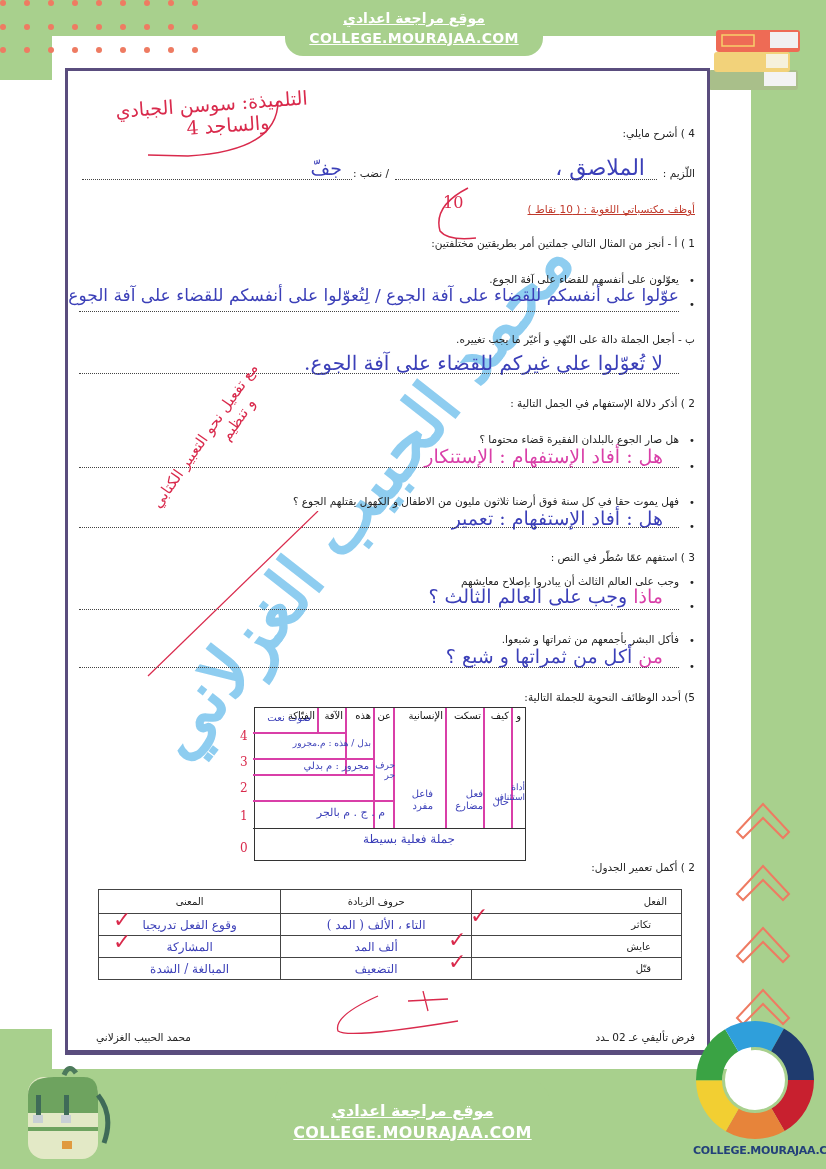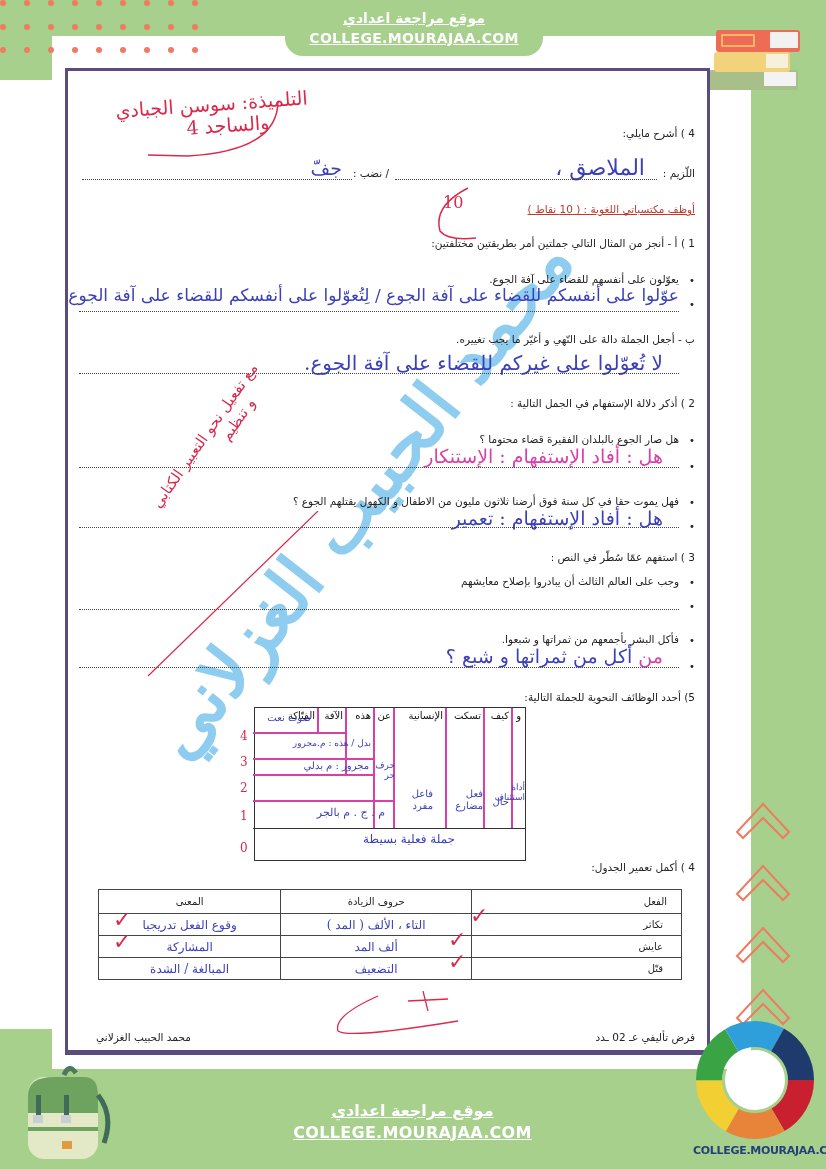--- a/index.html
+++ b/index.html
@@ -42,21 +42,21 @@
   .gvline { position: absolute; width: 2px; background: #d93fa8; }
   .ghline { position: absolute; height: 2px; background: #d93fa8; }
   .gcell { position: absolute; font-size: 11px; color: #3b3fb8; font-family: "DejaVu Serif", serif; white-space: nowrap; }
   .gnum { position: absolute; font-size: 12px; color: #d92a4c; font-family: "DejaVu Serif", serif; }
 
   
   .vtable { position: absolute; left: 30px; top: 818px; width: 584px; border-collapse: collapse; direction: rtl; font-size: 10px; }
   .vtable td, .vtable th { border: 1px solid #444; height: 22px; text-align: center; font-weight: normal; color: #222; }
   .vtable th { height: 24px; }
   .vtable td.h { color: #3b3fb8; font-family: "DejaVu Serif", serif; font-size: 14px; }
-  .vtable td.verb { text-align: right; padding-right: 18px; width: 210px; }
+  .vtable td.verb { text-align: right; padding-right: 30px; width: 210px; }
 
   .check { position: absolute; color: #d92a4c; font-size: 22px; font-family: "DejaVu Sans", sans-serif; }
 
   .chevrons { position: absolute; left: 733px; top: 790px; width: 80px; }
   .chev { width: 60px; height: 60px; position: relative; margin-bottom: 2px; }
   .chev svg { width: 60px; height: 60px; }
 
   .logo { position: absolute; left: 695px; top: 1020px; width: 120px; height: 120px; }
   .logo-text { position: absolute; left: 693px; top: 1144px; width: 128px; font-size: 11px; font-weight: bold; color: #23407a; text-align: center; letter-spacing: -0.3px; font-family: "DejaVu Sans", sans-serif; }
 
@@ -171,20 +171,21 @@
       <div style="margin-right:30px">و تنظيم</div>
     </div>
     <svg style="position:absolute;left:60px;top:440px;width:200px;height:170px;">
         <path d="M190 0 L 20 165" stroke="#d92a4c" stroke-width="1.2" fill="none"></path>
       </svg>
 
     <div class="print" style="top:480px;">3 ) استفهم عمّا سُطّر في النص :</div>
     <div class="bullet" style="right:12px;top:506px;">•</div>
     <div class="print" style="right:28px;top:504px;">وجب على العالم الثالث أن يبادروا بإصلاح معايشهم</div>
     <div class="bullet" style="right:12px;top:530px;">•</div>
+    <div class="hand-blue" style="right:44px;top:514px;"><span class="hand-pink">ماذا</span> <span>وجب على العالم الثالث ؟</span></div>
     <div class="dotline" style="right:28px;top:538px;width:600px;"></div>
     <div class="bullet" style="right:12px;top:564px;">•</div>
     <div class="print" style="right:28px;top:562px;">فأكل البشر بأجمعهم من ثمراتها و شبعوا.</div>
     <div class="bullet" style="right:12px;top:590px;">•</div>
     <div class="hand-blue" style="right:44px;top:574px;"><span class="hand-pink">من</span> <span>أكل من ثمراتها و شبع ؟</span></div>
     <div class="dotline" style="right:28px;top:596px;width:600px;"></div>
 
     <div class="print" style="top:620px;">5) أحدد الوظائف النحوية للجملة التالية:</div>
 
     <div class="gtable">
@@ -220,21 +221,21 @@
       <span class="gcell" style="right:156px;top:52px;font-size:10px;">مجرور : م بدلي</span>
       <span class="gcell" style="right:140px;top:98px;font-size:11px;">م . ج . م بالجر</span>
       <span class="gcell hand-pink" style="right:70px;top:124px;font-size:12px;">جملة فعلية بسيطة</span>
     </div>
     <div class="gnum" style="left:172px;top:658px;">4</div>
     <div class="gnum" style="left:172px;top:684px;">3</div>
     <div class="gnum" style="left:172px;top:710px;">2</div>
     <div class="gnum" style="left:172px;top:738px;">1</div>
     <div class="gnum" style="left:172px;top:770px;">0</div>
 
-    <div class="print" style="top:790px;">4 ) أكمل تعمير الجدول:</div>
+    <div class="print" style="top:790px;">2 ) أكمل تعمير الجدول:</div>
 
     <table class="vtable">
       <tbody>
           <tr>
         <th class="verb" style="text-align:right;padding-right:14px;">الفعل</th>
         <th>حروف الزيادة</th>
         <th>المعنى</th>
       </tr>
       <tr>
         <td class="verb">تكاثر</td>

